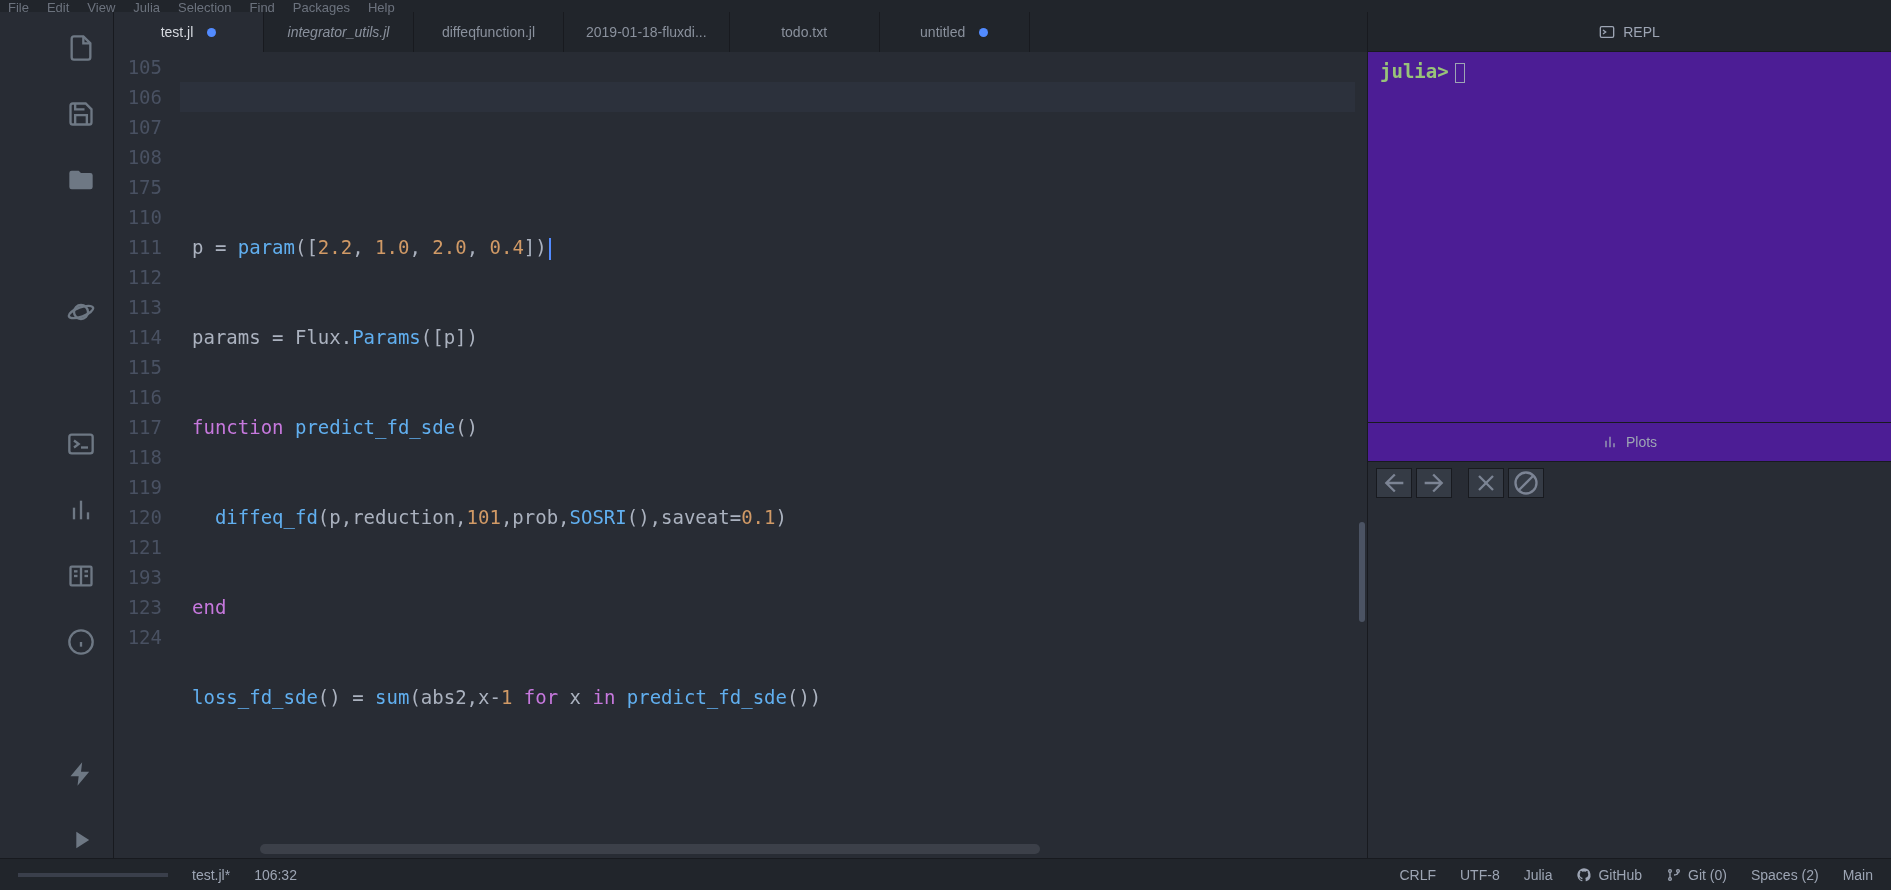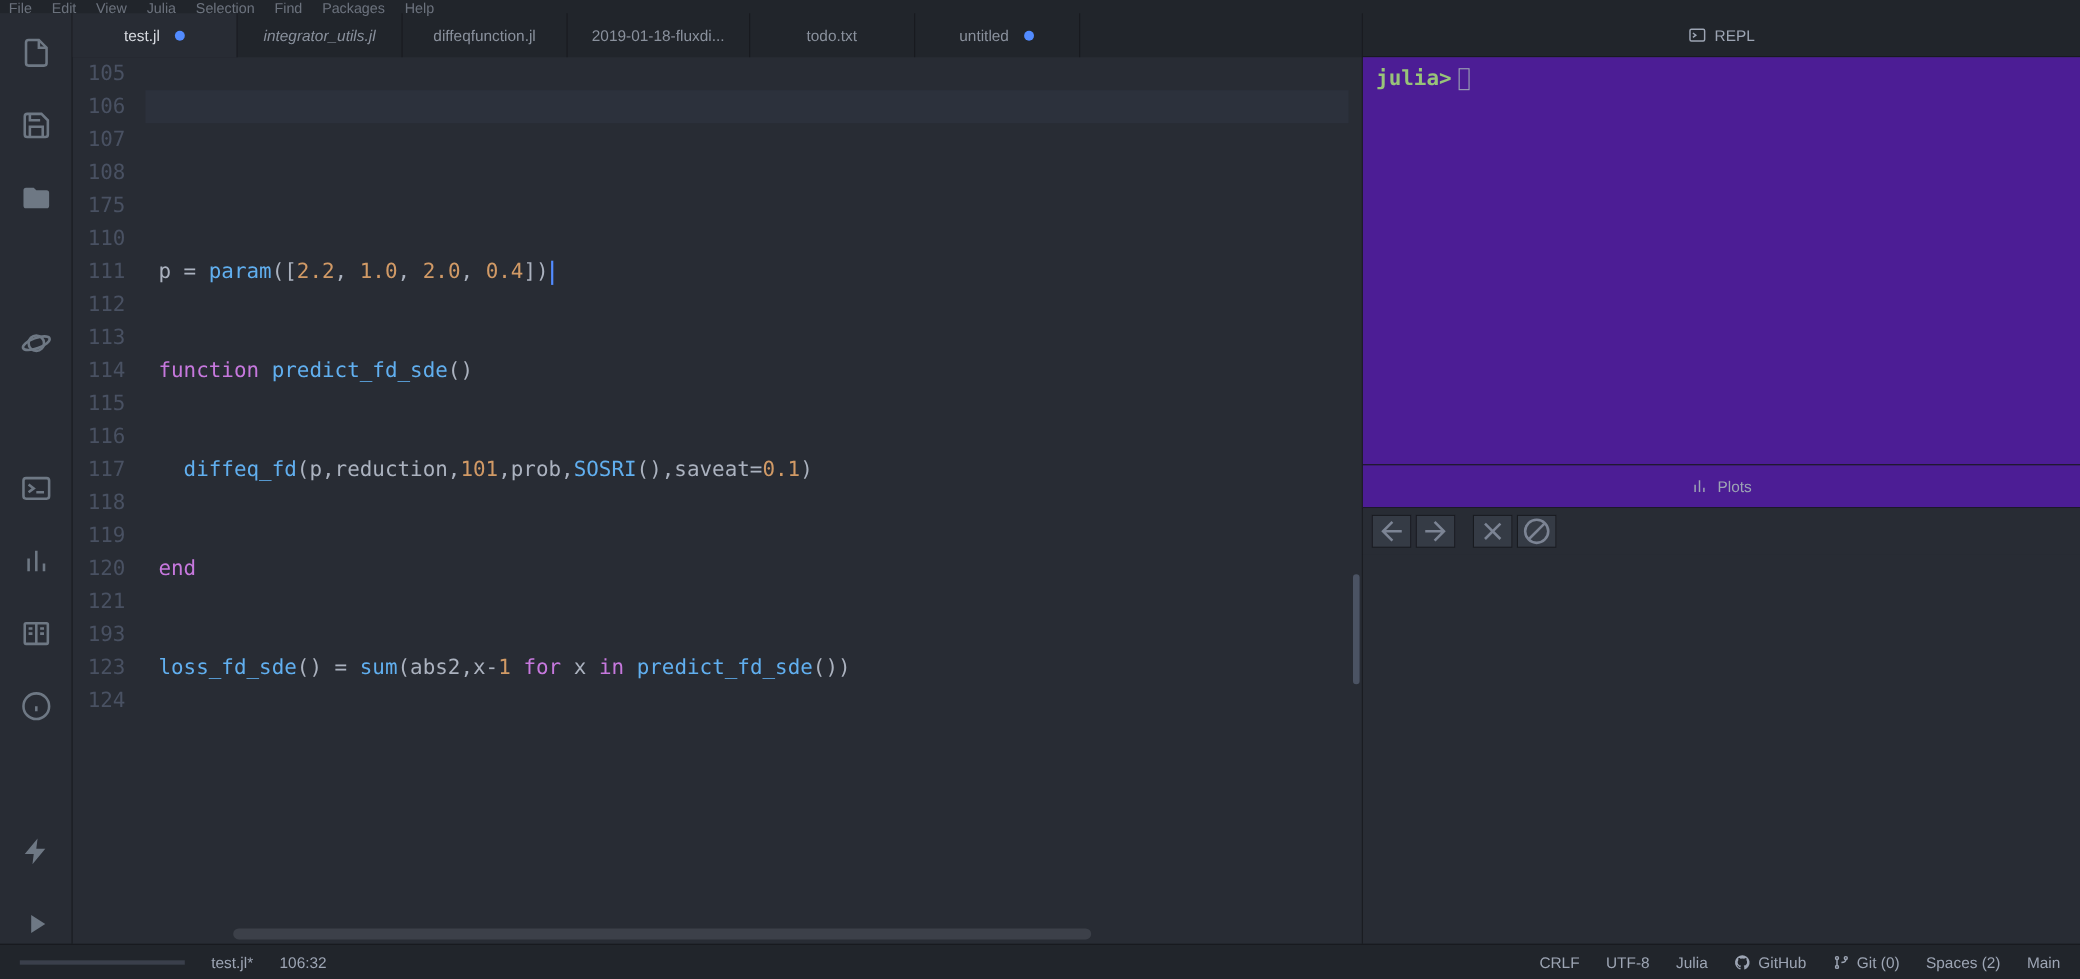--- a/index.html
+++ b/index.html
@@ -21,20 +21,21 @@
   padding: 0 8px;
   font-size: 13px;
   color: #9da5b4;
   align-items: flex-start;
 }
 .menubar span { opacity: 0.6; cursor: default; }
 .main-row {
   flex: 1;
   display: flex;
   min-height: 0;
+  padding-left: 48px;
 }
 .activity-bar {
   width: 66px;
   background: #282c34;
   border-right: 1px solid #181a1f;
   display: flex;
   flex-direction: column;
   align-items: center;
   padding-top: 22px;
   gap: 38px;
@@ -137,21 +138,21 @@
 .vscroll {
   position: absolute;
   right: 2px;
   top: 470px;
   width: 6px;
   height: 100px;
   background: #4b5363;
   border-radius: 3px;
 }
 .right-col {
-  width: 653px;
+  width: 524px;
   display: flex;
   flex-direction: column;
   border-left: 1px solid #181a1f;
 }
 .panel-header {
   height: 40px;
   background: #21252b;
   display: flex;
   align-items: center;
   justify-content: center;
@@ -355,20 +356,21 @@
           <div class="ln">120</div>
           <div class="ln">121</div>
           <div class="ln">193</div>
           <div class="ln">123</div>
           <div class="ln">124</div>
         </div>
       <div class="code-area">
         <div class="highlight-row"></div>
         <div class="code-line"></div>
         <div class="code-line"><span class="tok-v">p = </span><span class="tok-f">param</span><span class="tok-v">([</span><span class="tok-n">2.2</span><span class="tok-v">, </span><span class="tok-n">1.0</span><span class="tok-v">, </span><span class="tok-n">2.0</span><span class="tok-v">, </span><span class="tok-n">0.4</span><span class="tok-v">])</span><span class="cursor"></span></div>
+        <div class="code-line"><span class="tok-v">params = Flux.</span><span class="tok-f">Params</span><span class="tok-v">([p])</span></div>
         <div class="code-line"><span class="tok-k">function</span><span> </span><span class="tok-f">predict_fd_sde</span><span class="tok-v">()</span></div>
         <div class="code-line"><span class="tok-v">  </span><span class="tok-f">diffeq_fd</span><span class="tok-v">(p,reduction,</span><span class="tok-n">101</span><span class="tok-v">,prob,</span><span class="tok-f">SOSRI</span><span class="tok-v">(),saveat=</span><span class="tok-n">0.1</span><span class="tok-v">)</span></div>
         <div class="code-line"><span class="tok-k">end</span></div>
         <div class="code-line"><span class="tok-f">loss_fd_sde</span><span class="tok-v">() = </span><span class="tok-f">sum</span><span class="tok-v">(abs2,x-</span><span class="tok-n">1</span><span class="tok-v"> </span><span class="tok-k">for</span><span class="tok-v"> x </span><span class="tok-k">in</span><span class="tok-v"> </span><span class="tok-f">predict_fd_sde</span><span class="tok-v">())</span></div>
         <div class="code-line"></div>
         
         
         
         
         

